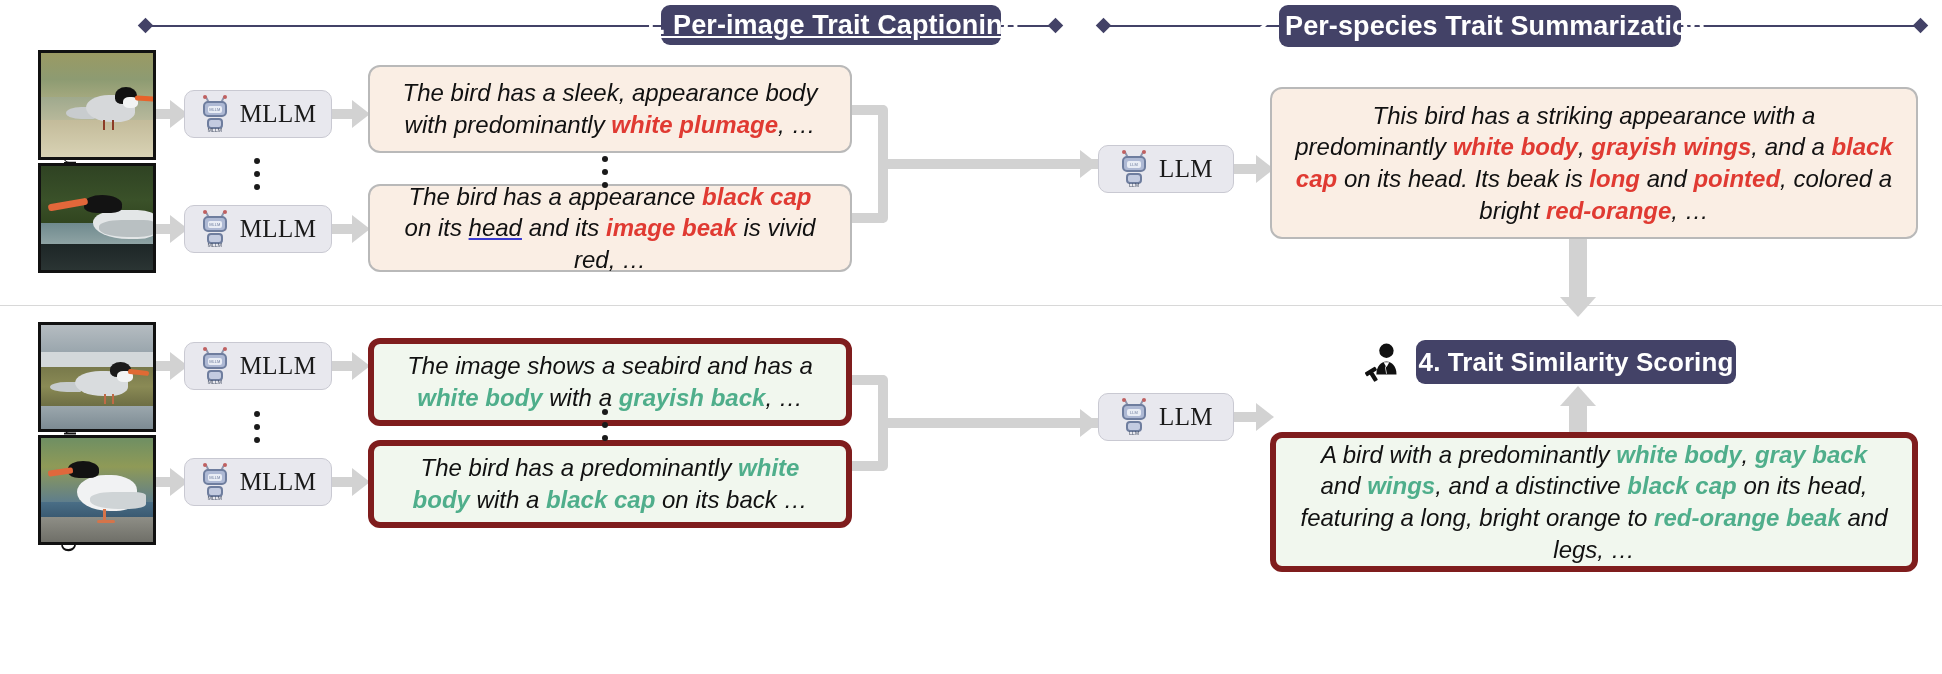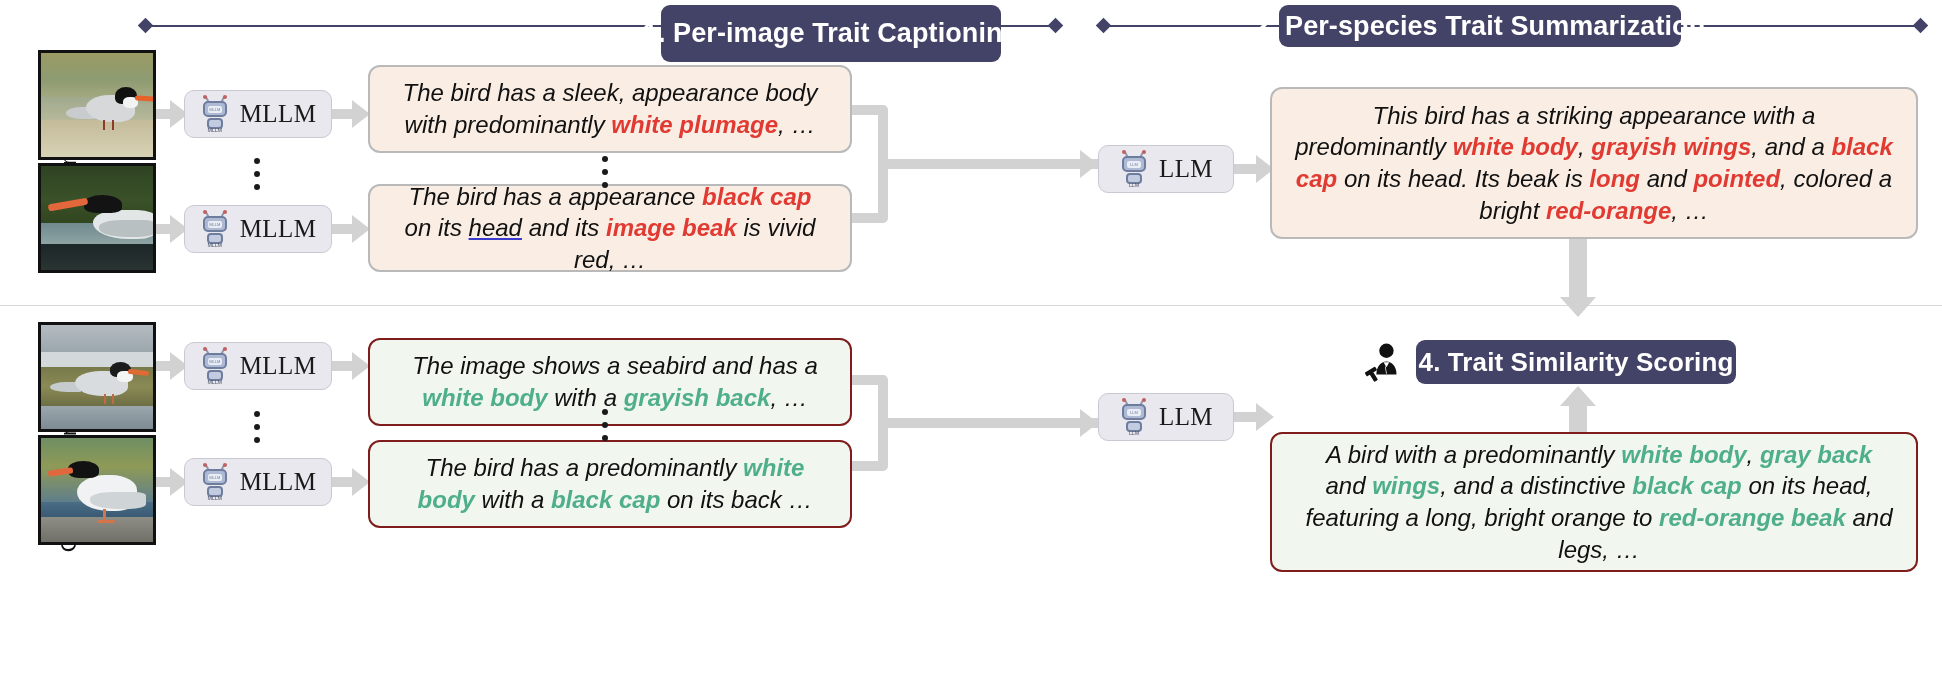--- a/index.html
+++ b/index.html
@@ -26,21 +26,21 @@
     align-items: center;
     justify-content: center;
     font-size: 27px;
     font-weight: 600;
     letter-spacing: .1px;
     white-space: nowrap;
     padding: 0 22px;
     box-sizing: border-box;
     z-index: 6;
   }
-  #banner1 { left: 661px; top: 5px; width: 340px; height: 57px; }
+  #banner1 { left: 661px; top: 5px; width: 340px; height: 40px; text-decoration: underline; }
   #banner2 { left: 1279px; top: 5px; width: 402px; height: 42px; }
   #banner3 {
     left: 1416px; top: 340px; width: 320px; height: 44px;
     font-size: 26px;
   }
 
   
   .rule {
     position: absolute;
     height: 2px;
@@ -211,22 +211,21 @@
     font-size: 24px;
     line-height: 1.32;
     z-index: 3;
   }
   .card.warm {
     background: #faeee4;
     border: 2px solid #b9b9b9;
   }
   .card.cool {
     background: #f1f7ee;
-    border: 2px solid #7f1d1d;
-    padding-left: 32px;
+    border: 6px solid #7f1d1d;
   }
   .hl-red   { color: #e03a32; font-weight: 700; }
   .hl-green { color: #4fae8b; font-weight: 700; }
   .uline    { text-decoration: underline; text-decoration-color: #3a3ad0; }
 
   #card-r1 { left: 368px; top: 65px;  width: 484px; height: 88px; }
   #card-r2 { left: 368px; top: 184px; width: 484px; height: 88px; }
   #card-g1 { left: 368px; top: 338px; width: 484px; height: 88px; }
   #card-g2 { left: 368px; top: 440px; width: 484px; height: 88px; }
   #card-sum-real { left: 1270px; top: 87px;  width: 648px; height: 152px; }

